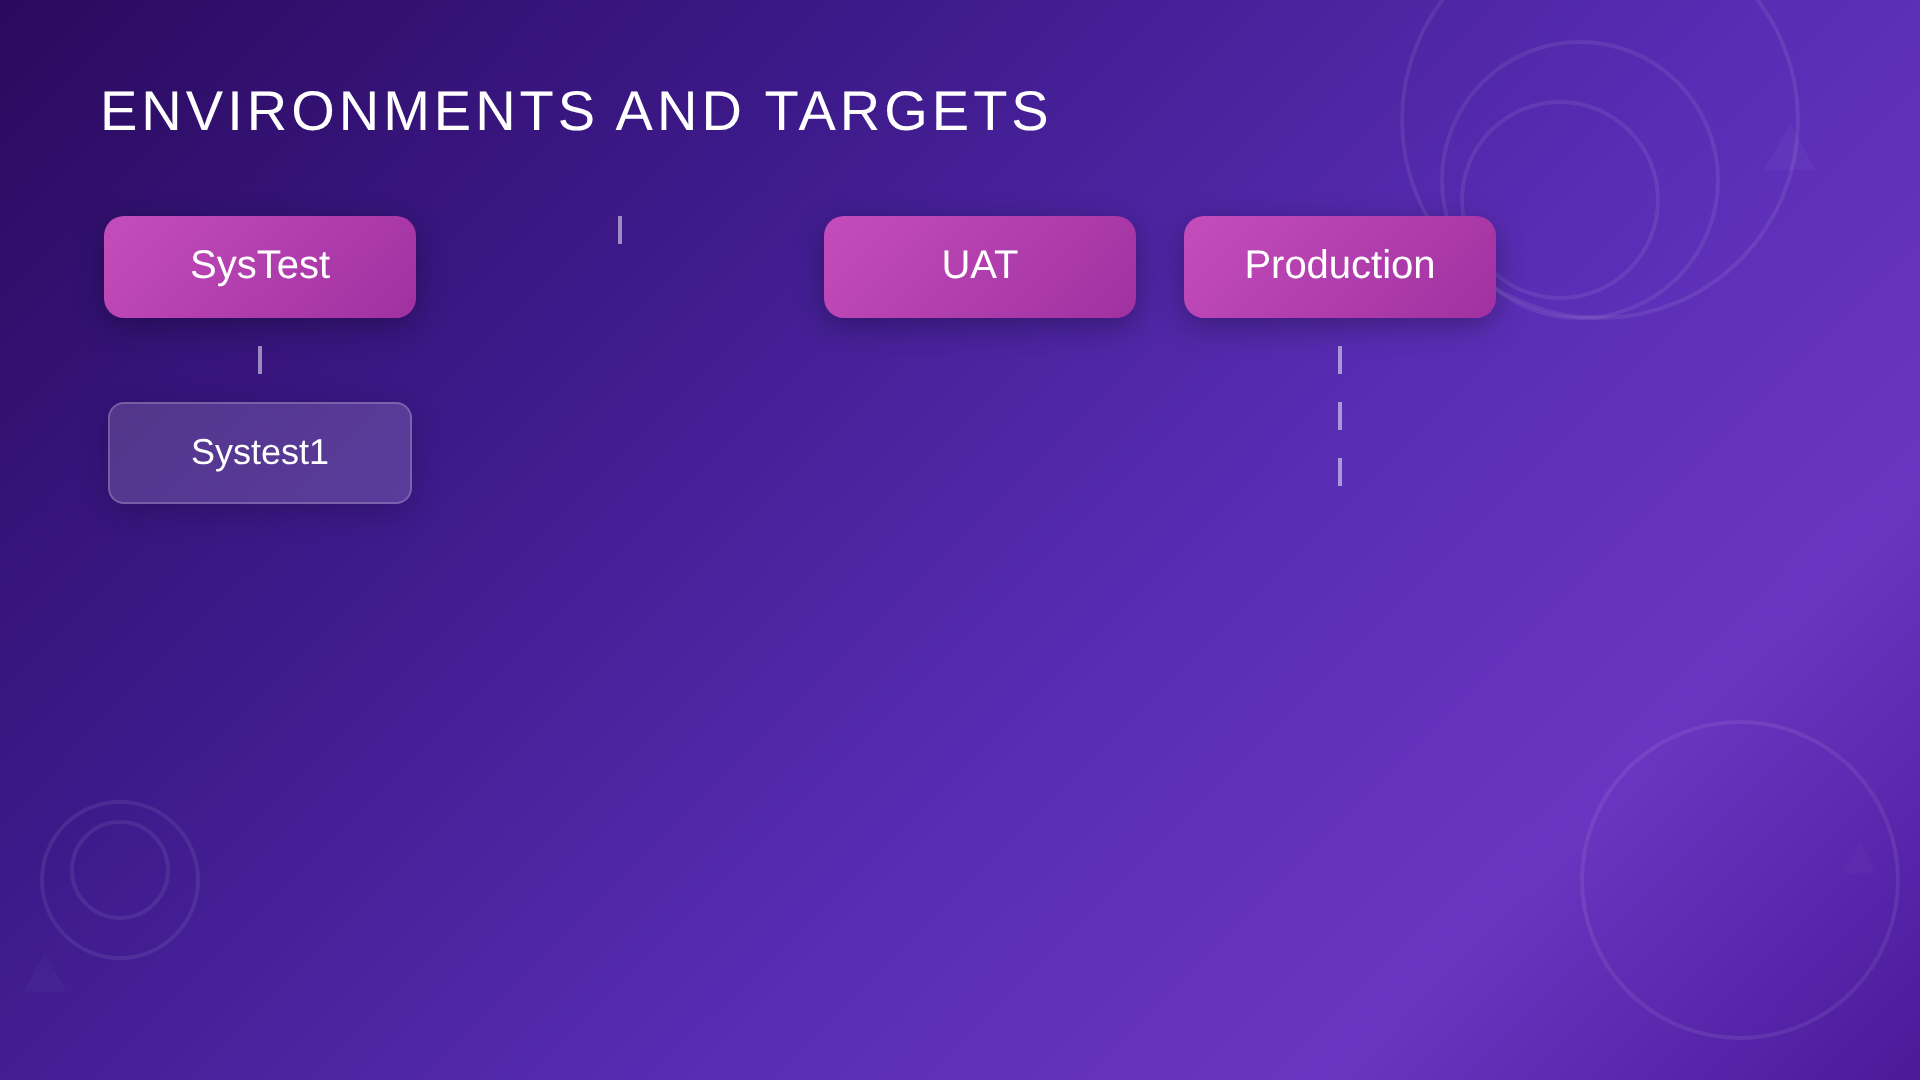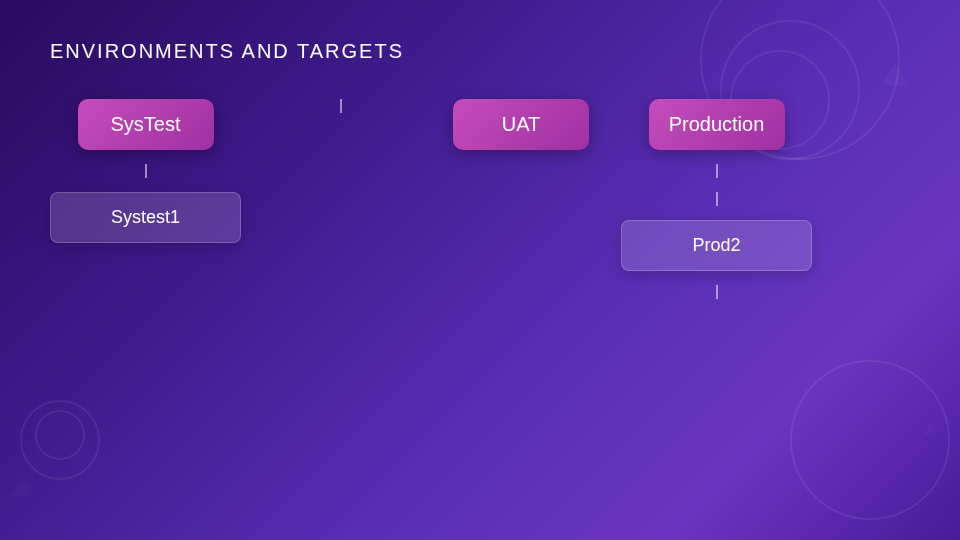--- a/index.html
+++ b/index.html
@@ -51,21 +51,21 @@
     }
 
     .page-content {
       position: relative;
       z-index: 1;
       padding: 40px 50px 30px 50px;
     }
 
     .page-title {
       color: #ffffff;
-      font-size: 20px;
+      font-size: 28px;
       font-weight: 300;
       letter-spacing: 2px;
       margin-bottom: 36px;
       text-transform: uppercase;
     }
 
     .columns {
       display: flex;
       gap: 20px;
       align-items: flex-start;
@@ -79,39 +79,39 @@
       min-width: 160px;
     }
 
     .env-header {
       background: linear-gradient(135deg, #c44dbb, #a030a0);
       color: white;
       font-size: 20px;
       font-weight: 500;
       border-radius: 10px;
       padding: 14px 20px;
-      width: 136px;
+      width: 156px;
       text-align: center;
       box-shadow: 0 4px 15px rgba(0,0,0,0.3);
     }
 
     .connector {
       width: 2px;
       height: 14px;
       background: rgba(255,255,255,0.5);
     }
 
     .target-box {
       background: rgba(255, 255, 255, 0.15);
       color: white;
       font-size: 18px;
       font-weight: 400;
       border-radius: 8px;
       padding: 14px 20px;
-      width: 191px;
+      width: 152px;
       text-align: center;
       box-shadow: 0 4px 15px rgba(0,0,0,0.2);
       border: 1px solid rgba(255,255,255,0.2);
     }
 
     .column-targets {
       display: flex;
       flex-direction: column;
       align-items: center;
       gap: 14px;
@@ -155,18 +155,17 @@
         </div>
       </div>
       <div class="column">
         <div class="env-header">UAT</div>
       </div>
       <div class="column">
         <div class="env-header">Production</div>
         <div class="column-targets">
           <div class="connector"></div>
           <div class="connector"></div>
-          <div class="target-box">Prod2</div>
           <div class="connector"></div>
         </div>
       </div>
     </div>
 </div>
 
 </body></html>

